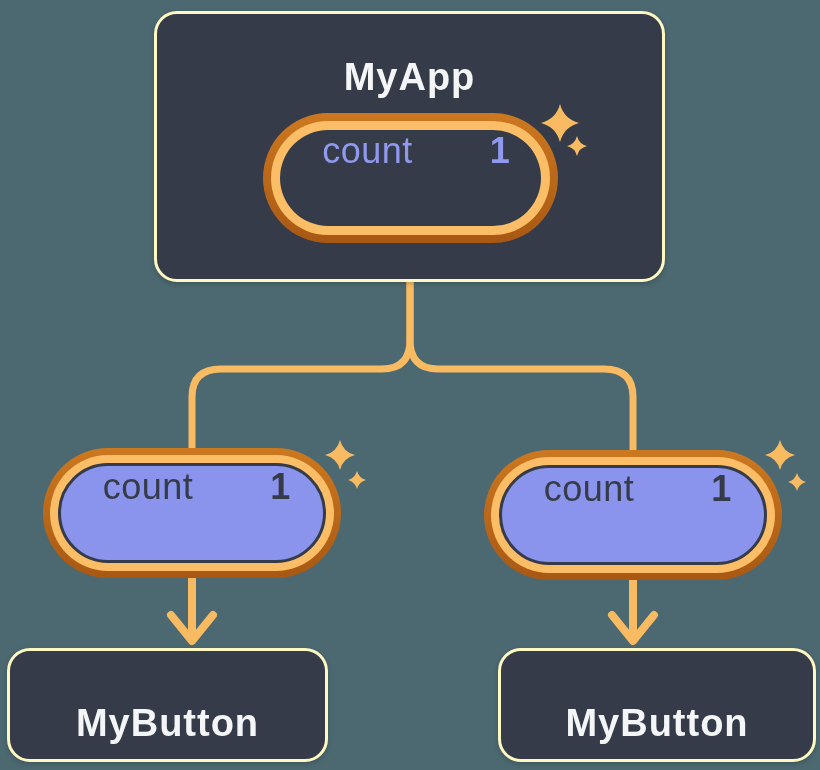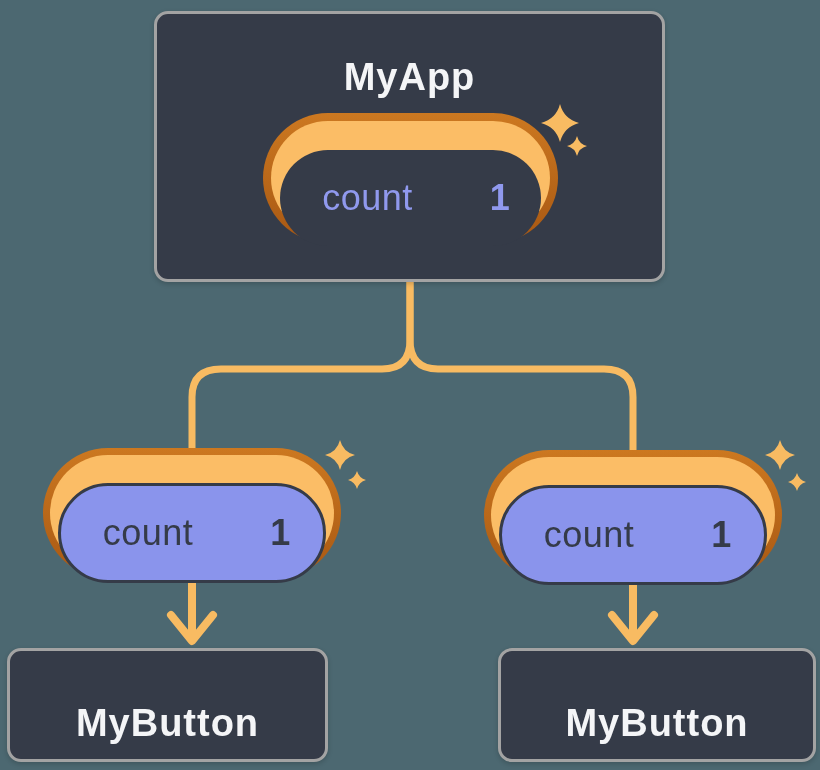--- a/index.html
+++ b/index.html
@@ -17,22 +17,22 @@
   .layer {
     position: absolute;
     left: 0; top: 0;
     width: 820px; height: 770px;
     pointer-events: none;
   }
   
   .node {
     position: absolute;
     background: #353B48;
-    border: 3px solid #a3a3a3;
-    border-radius: 14px;
+    border: 3px solid #fef9c3;
+    border-radius: 23px;
     box-sizing: border-box;
     box-shadow: 0 2px 5px rgba(0,0,0,0.18);
   }
   .node-title {
     position: absolute;
     left: 0; right: 0;
     text-align: center;
     color: #F4F5F7;
     font-size: 38px;
     font-weight: 600;
@@ -53,23 +53,22 @@
     height: 100%;
     border-radius: 999px;
     background: #FBBD66;
     box-sizing: border-box;
   }
   .pill-body {
     height: 100%;
     border-radius: 999px;
     overflow: hidden;
     display: flex;
-    align-items: center;
+    align-items: flex-start;
     box-sizing: border-box;
-    margin-top: 20px;
   }
   .pill.dark { padding: 8px; }
   .pill.dark .pill-light { padding: 9px; }
   .pill.dark .pill-body { background: #353B48; }
   .pill.lite { padding: 7px; }
   .pill.lite .pill-light { padding: 8px; }
   .pill.lite .pill-body { background: #8A94EC; border: 3px solid #353B48; }
   .cell {
     display: flex;
     align-items: center;

